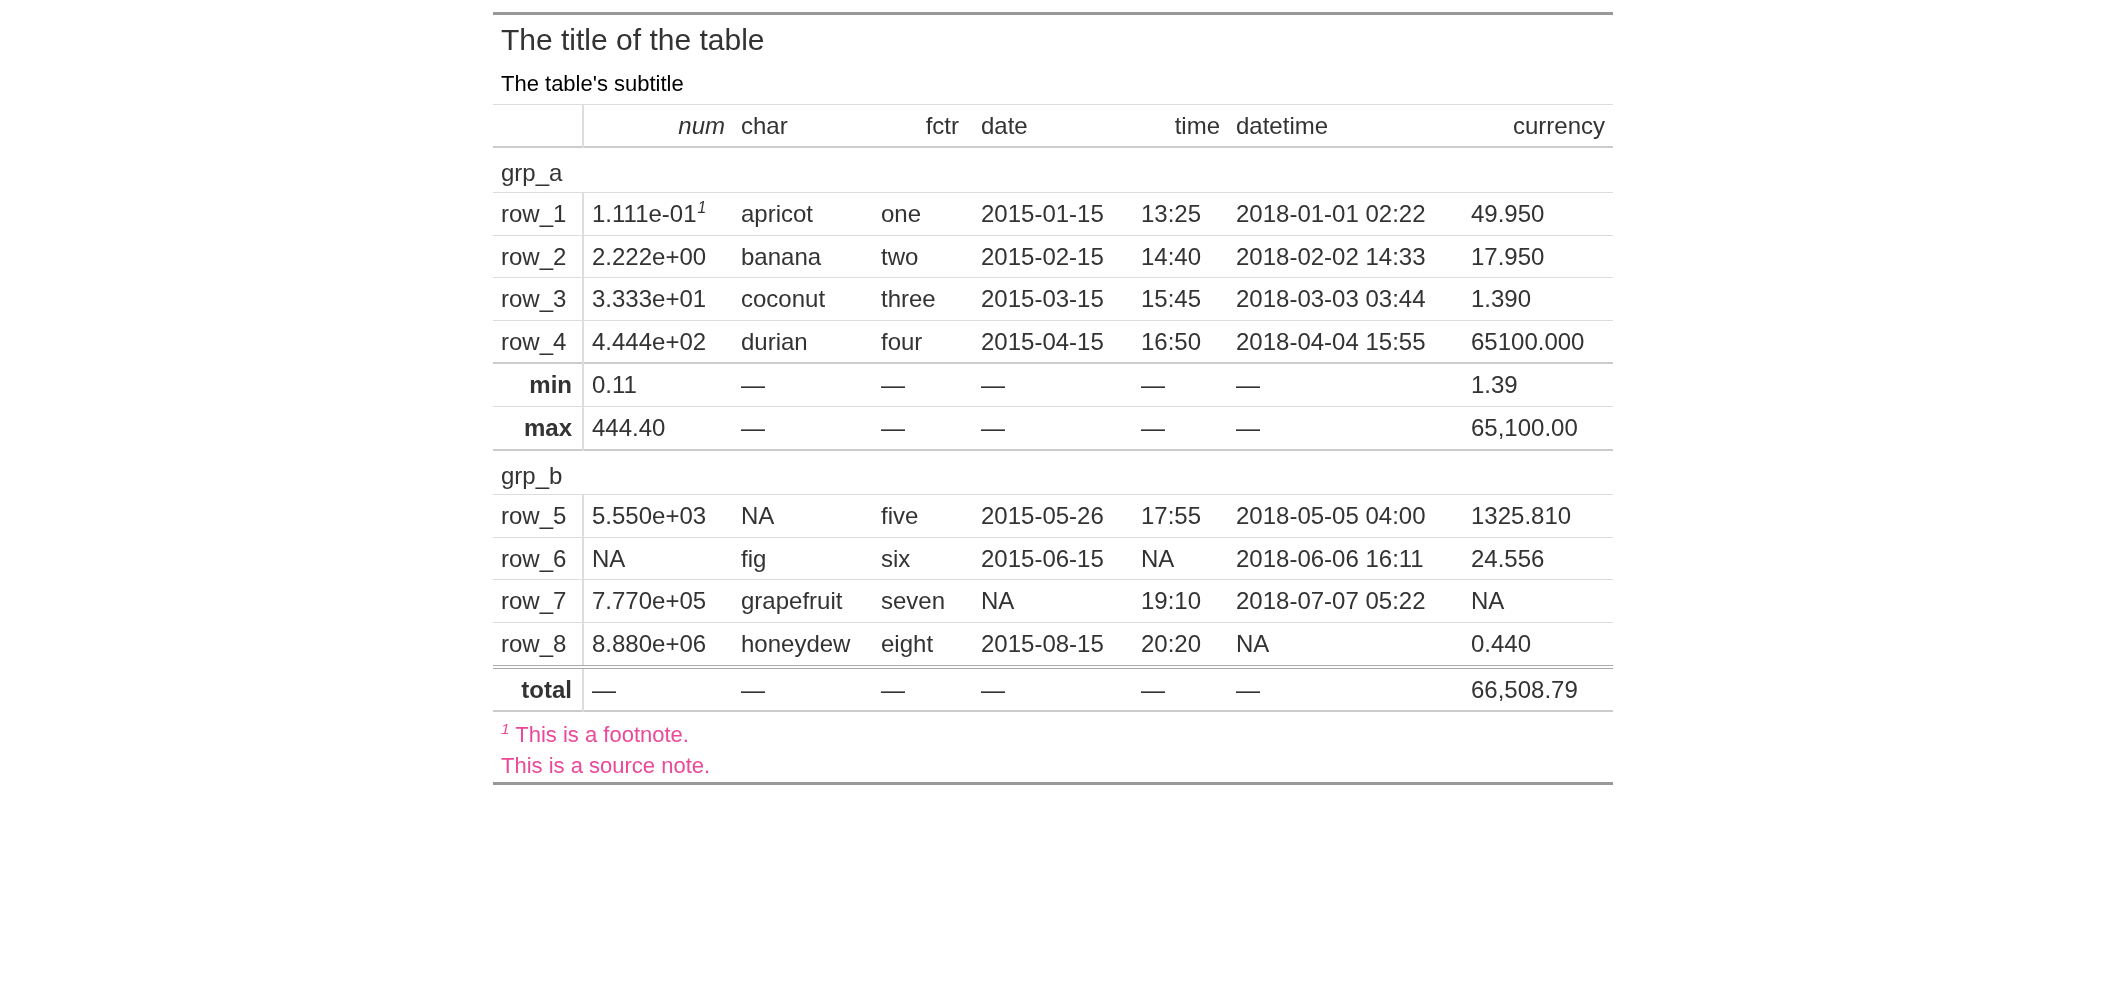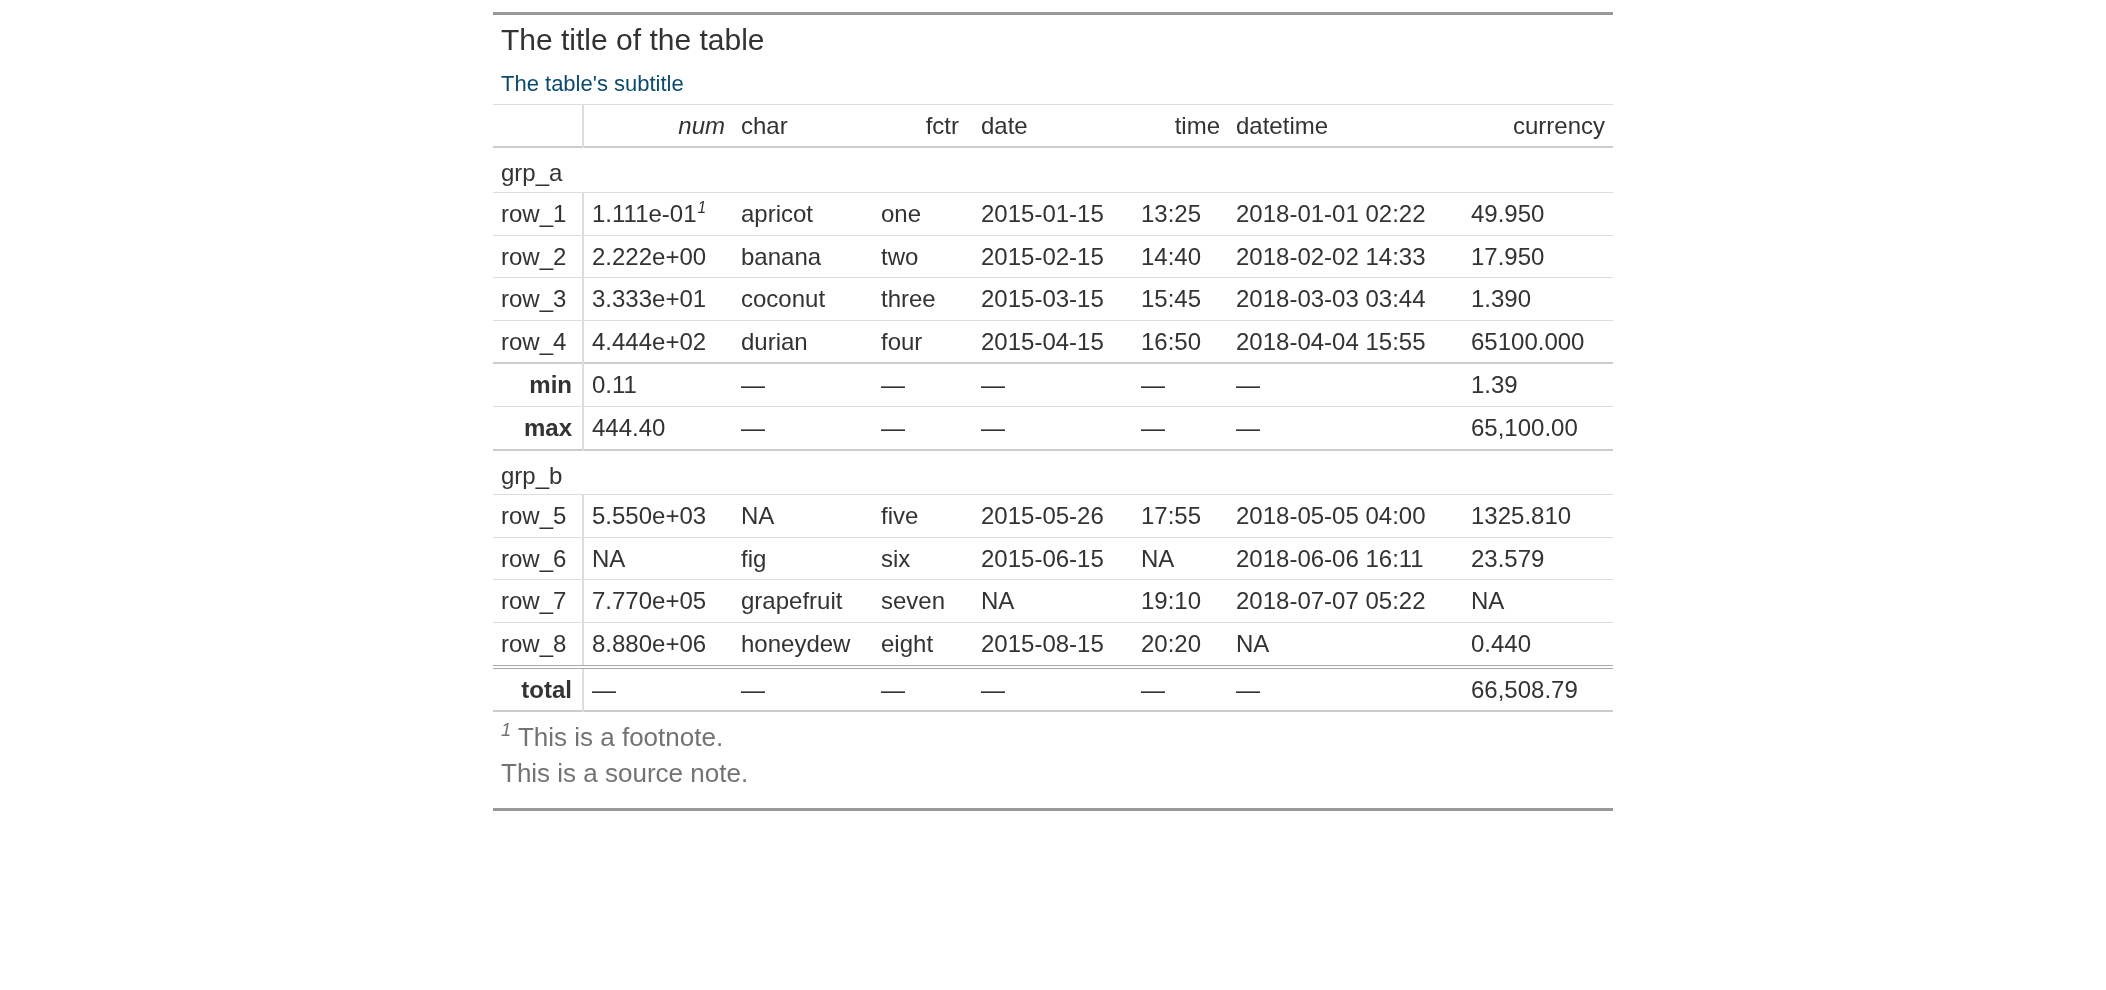--- a/index.html
+++ b/index.html
@@ -33,21 +33,21 @@
   .dbl-rule    { border-top: 4px double #aaa; }
 
   .title {
     text-align: center;
     font-size: 30px;
     padding-top: 6px;
   }
   .subtitle {
     text-align: center;
     font-size: 22px;
-    color: #0c4a6e;
+    color: #000000;
     padding-bottom: 4px;
   }
   .colhdr th { font-weight: 400; color: #333; }
   .colhdr .num-h { text-align: right; font-style: italic; }
   .colhdr .fctr-h { text-align: right; padding-right: 14px;}
   .colhdr .time-h { text-align: right; }
   .colhdr .cur-h  { text-align: right; }
 
   .stub-col { width: 90px; }
   .stub {
@@ -64,24 +64,24 @@
   .dt    { text-align: left;  white-space: nowrap; }
   .cur   { text-align: right; font-variant-numeric: tabular-nums; white-space: nowrap; }
 
   .grp td {
     padding-top: 8px;
     padding-bottom: 2px;
   }
 
   sup.fn { font-size: 0.65em; font-style: italic; vertical-align: super; padding-left:1px;}
   .footnotes td {
-    font-size: 26px;
-    color: #737373;
+    font-size: 22px;
+    color: #ec4899;
     padding-top: 6px;
-    padding-bottom: 16px;
+    padding-bottom: 0;
   }
   .footnotes sup { font-style: italic; font-size: 0.7em; }
 </style>
 </head>
 <body>
 
 <div class="wrap">
 <table class="gt">
   <colgroup>
     <col class="stub-col">
@@ -192,21 +192,21 @@
     <td class="cur">1325.810</td>
   </tr>
   <tr class="thin-rule">
     <td class="stub">row_6</td>
     <td class="num">NA</td>
     <td class="char">fig</td>
     <td class="fctr">six</td>
     <td class="date">2015-06-15</td>
     <td class="time">NA</td>
     <td class="dt">2018-06-06 16:11</td>
-    <td class="cur">23.579</td>
+    <td class="cur">24.556</td>
   </tr>
   <tr class="thin-rule">
     <td class="stub">row_7</td>
     <td class="num">7.770e+05</td>
     <td class="char">grapefruit</td>
     <td class="fctr">seven</td>
     <td class="date">NA</td>
     <td class="time">19:10</td>
     <td class="dt">2018-07-07 05:22</td>
     <td class="cur">NA</td>

